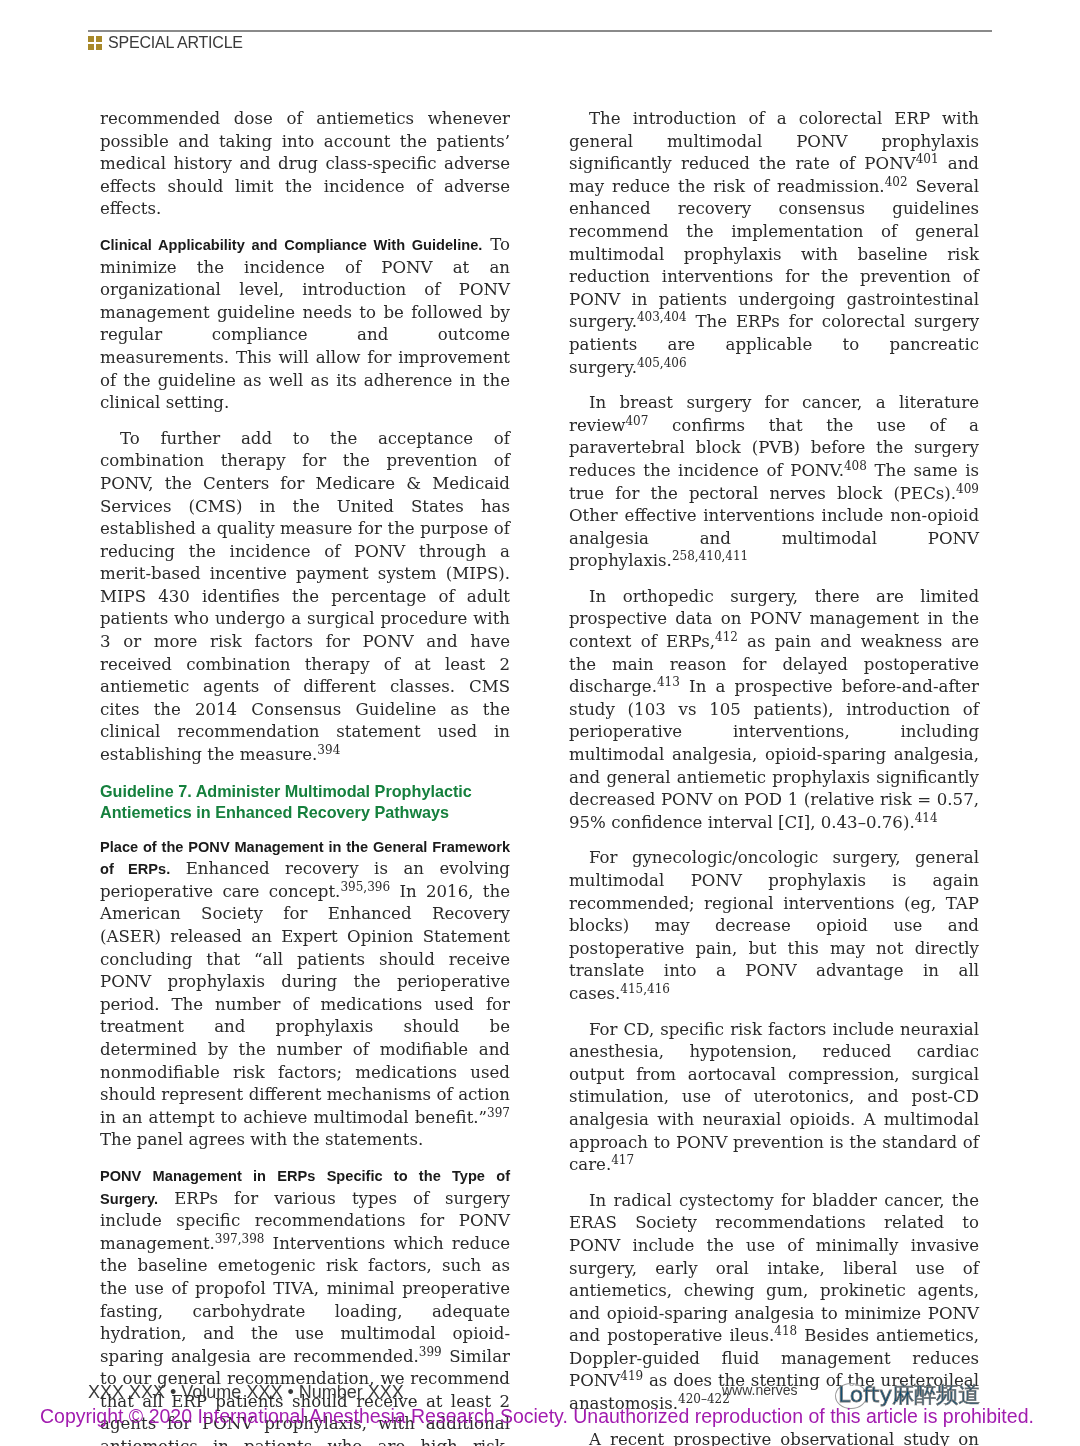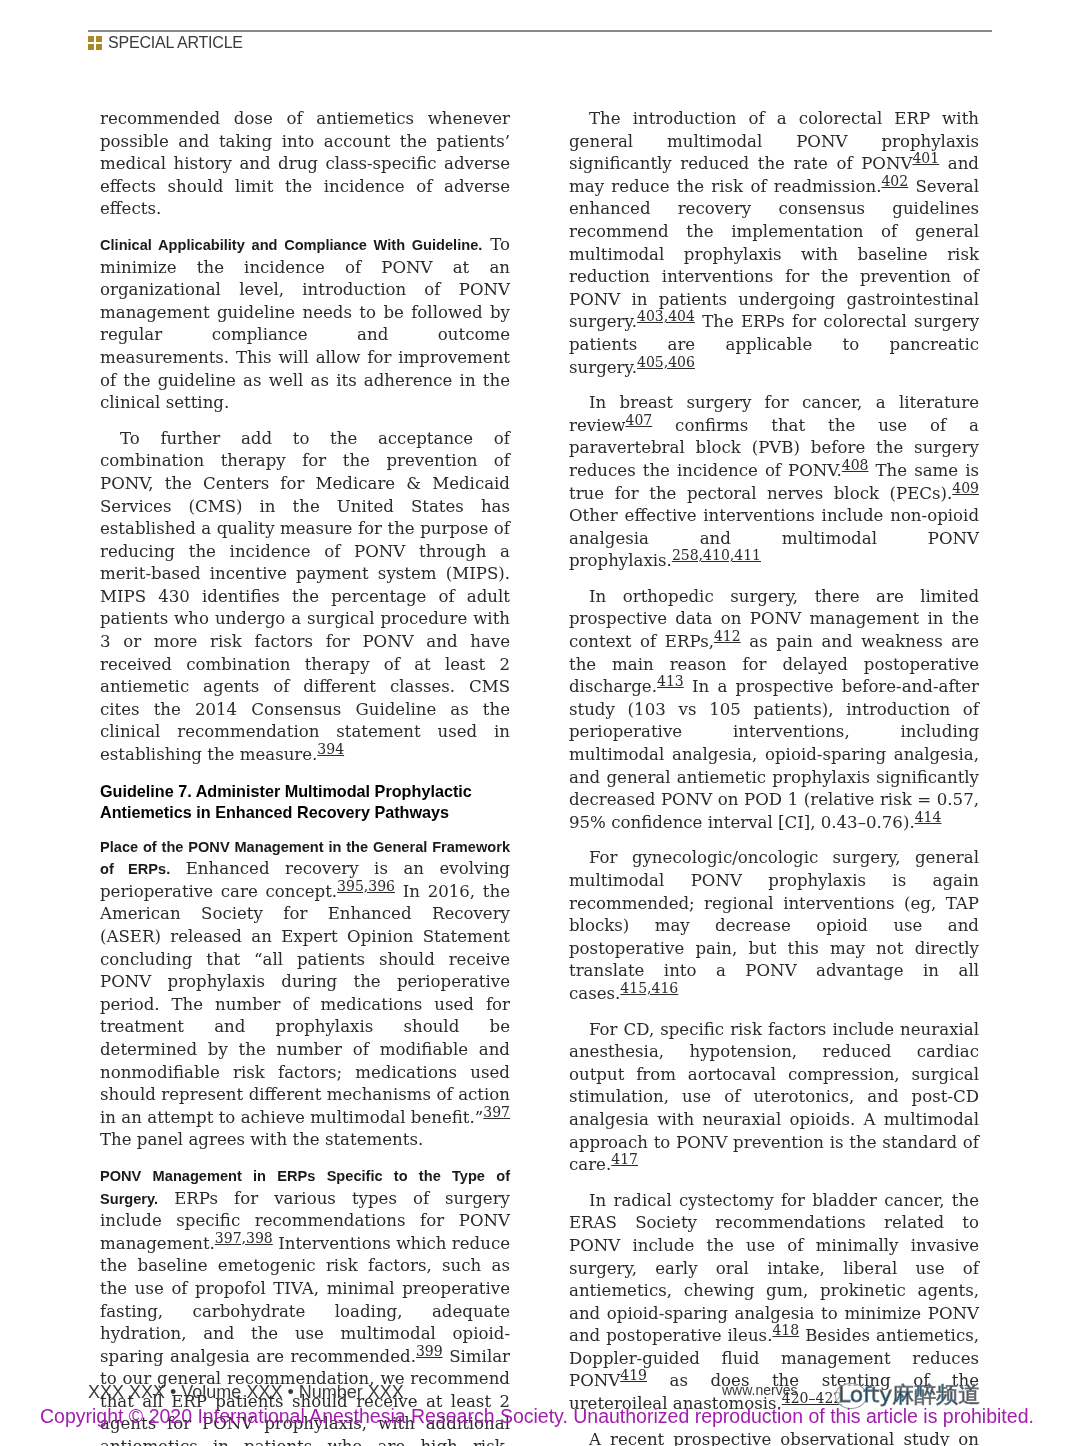--- a/index.html
+++ b/index.html
@@ -12,22 +12,22 @@
     .section-icon span { background: #a8892a; }
     .section-label { font-family: "Liberation Sans", sans-serif; font-size: 16px; color: #3a3a3a; letter-spacing: -0.2px; }
 
     .col { position: absolute; top: 95px; width: 436px; font-family: "DejaVu Serif", serif; font-size: 16.6px; line-height: 22.6px; color: #2a2a2a; text-align: justify; }
     .col-left { left: 87px; }
     .col-right { left: 556px; }
     .col p { margin: 13px; }
     .indent { text-indent: 20px; }
     .gap { margin-top: 12px !important; }
     .run-head { font-family: "Liberation Sans", sans-serif; font-weight: bold; font-size: 14.6px; color: #1a1a1a; }
-    .guide-head { font-family: "Liberation Sans", sans-serif; font-weight: bold; font-size: 16.2px; line-height: 21px; color: #000000; margin-top: 14px !important; text-align: left; }
-    sup { font-size: 14px; line-height: 0; vertical-align: 6px; text-decoration: underline; }
+    .guide-head { font-family: "Liberation Sans", sans-serif; font-weight: bold; font-size: 16.2px; line-height: 21px; color: #15803d; margin-top: 14px !important; text-align: left; }
+    sup { font-size: 12px; line-height: 0; vertical-align: 6px; }
 
     .footer-left { position: absolute; left: 88px; top: 1382px; font-family: "Liberation Sans", sans-serif; font-size: 18px; color: #3a3a3a; }
     .footer-right { position: absolute; left: 722px; top: 1382px; font-family: "Liberation Sans", sans-serif; font-size: 14px; color: #3a3a3a; }
     .copyright { position: absolute; left: 40px; top: 1405px; font-family: "Liberation Sans", sans-serif; font-size: 19.5px; color: #a21caf; white-space: nowrap; }
     .wechat-mark { position: absolute; left: 838px; top: 1380px; font-family: "DejaVu Sans", sans-serif; font-size: 22px; color: #0c4a6e; -webkit-text-stroke: 0.8px #777; white-space: nowrap; text-align: center; }
     .wechat-icon { position: absolute; left: 835px; top: 1383px; width: 30px; height: 24px; border: 1.5px solid #9a9a9a; border-radius: 50%; background: rgba(255,255,255,0.6); }
     .center-watermark { position: absolute; left: 340px; top: 690px; font-family: "DejaVu Sans", sans-serif; font-size: 70px; color: rgba(160,160,160,0.12); transform: rotate(-30deg); white-space: nowrap; pointer-events: none; }
   </style>
 </head>
 <body>

